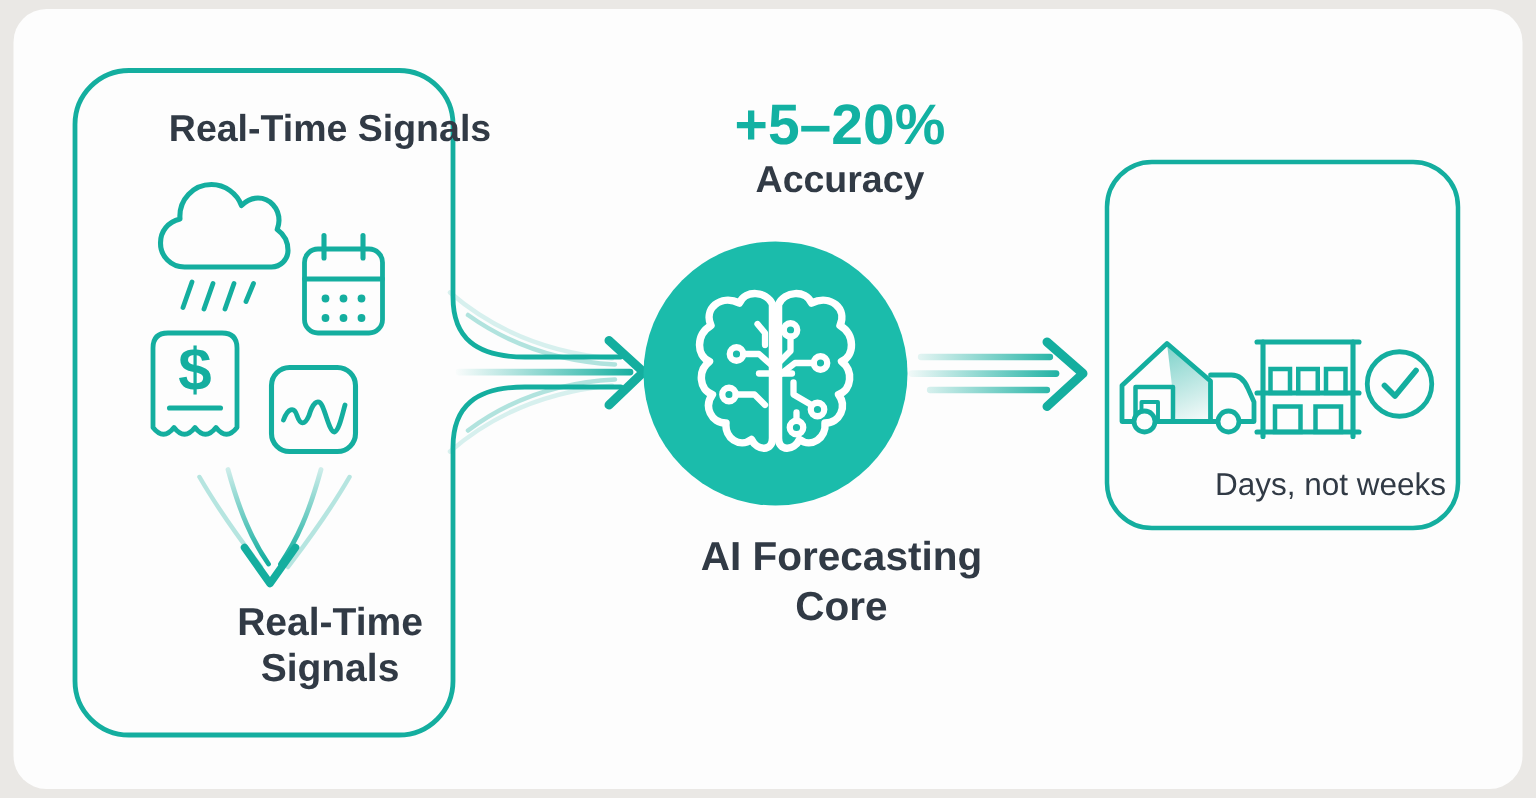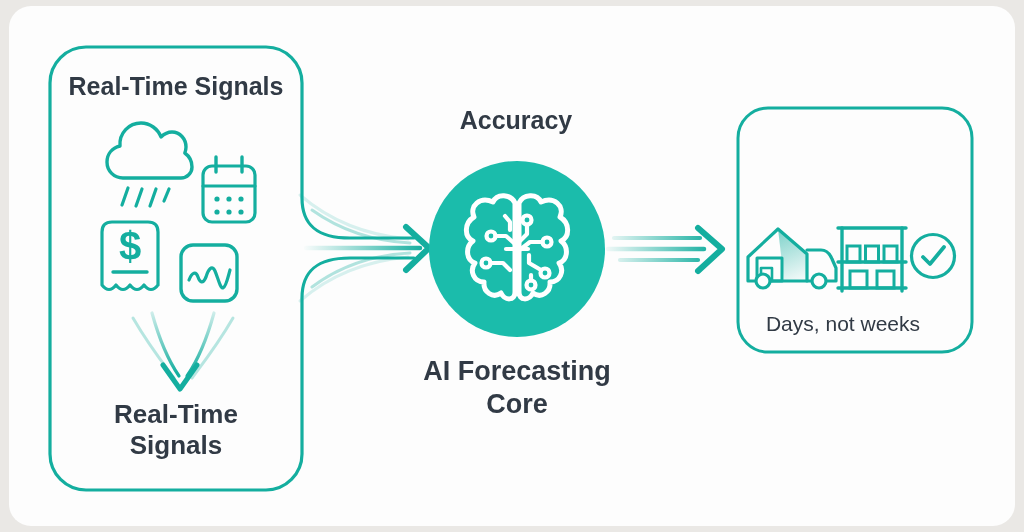--- a/index.html
+++ b/index.html
@@ -7,21 +7,21 @@
     --dark-text:#313a45; --page-bg:#eae8e5; --card-bg:#fdfdfd;
   }
   html,body{margin:0;padding:0;background:var(--page-bg);}
   .stage{position:relative;width:1024px;height:532px;background:var(--page-bg);
          font-family:"Liberation Sans", sans-serif;overflow:hidden;}
   .card{position:absolute;left:9px;top:6px;right:9px;bottom:6px;
         background:var(--card-bg);border-radius:22px;}
   svg.diagram{position:absolute;left:0;top:0;}
   .tealStroke{stroke:var(--teal);fill:none;}
   .whiteStroke{stroke:#ffffff;fill:none;}
-  .t{position:absolute;text-align:center;color:var(--dark-text);}
+  .t{position:absolute;text-align:center;color:var(--dark-text);padding-left:44px;}
   .left-title{left:50px;top:72px;width:252px;font-size:25px;font-weight:700;}
   .left-caption{left:88px;top:399px;width:176px;font-size:26px;font-weight:700;line-height:31px;}
   .metric{left:386px;top:63px;width:260px;font-size:38px;font-weight:700;color:var(--accent-text);}
   .metric-label{left:386px;top:106px;width:260px;font-size:25px;font-weight:700;}
   .core-label{left:402px;top:355px;width:230px;font-size:27px;font-weight:700;line-height:33px;}
   .right-title{left:760px;top:127px;width:190px;font-size:24px;font-weight:700;line-height:30px;}
   .right-caption{left:738px;top:312px;width:210px;font-size:21px;font-weight:400;}
 </style>
 </head>
 <body>
@@ -170,16 +170,17 @@
     </g>
 
     <g stroke-linecap="round" stroke-linejoin="round">
       <circle class="tealStroke" stroke-width="3.2" cx="933" cy="256" r="21.5"></circle>
       <path class="tealStroke" stroke-width="3.8" d="M 923 257 L 930 264 L 944 247"></path>
     </g>
   </svg>
 
   <div class="t left-title">Real-Time Signals</div>
   <div class="t left-caption">Real-Time Signals</div>
+  <div class="t metric">+5–20%</div>
   <div class="t core-label">AI Forecasting Core</div>
   <div class="t metric-label">Accuracy</div>
   <div class="t right-caption">Days, not weeks</div>
 </div>
 
 </body></html>

